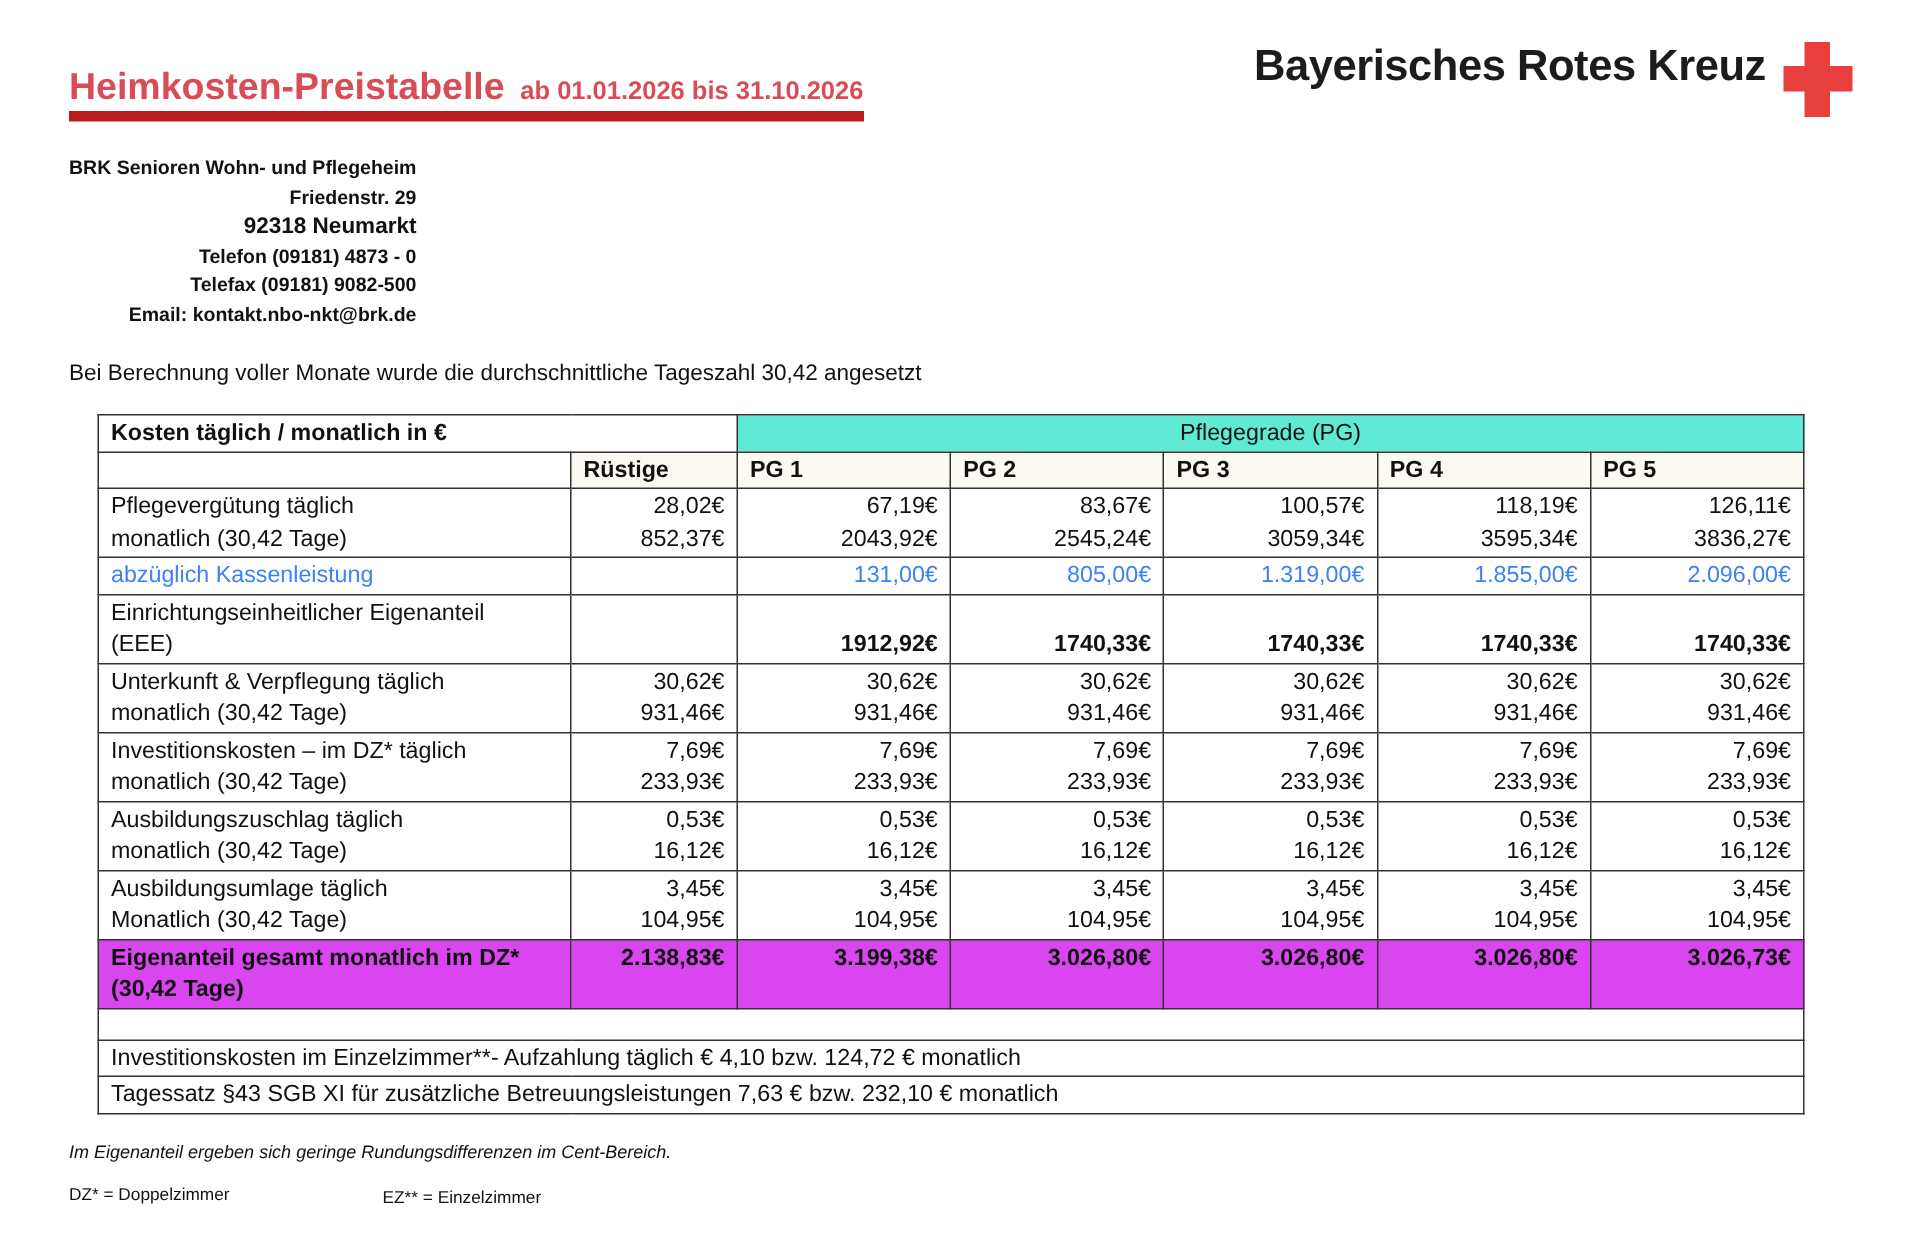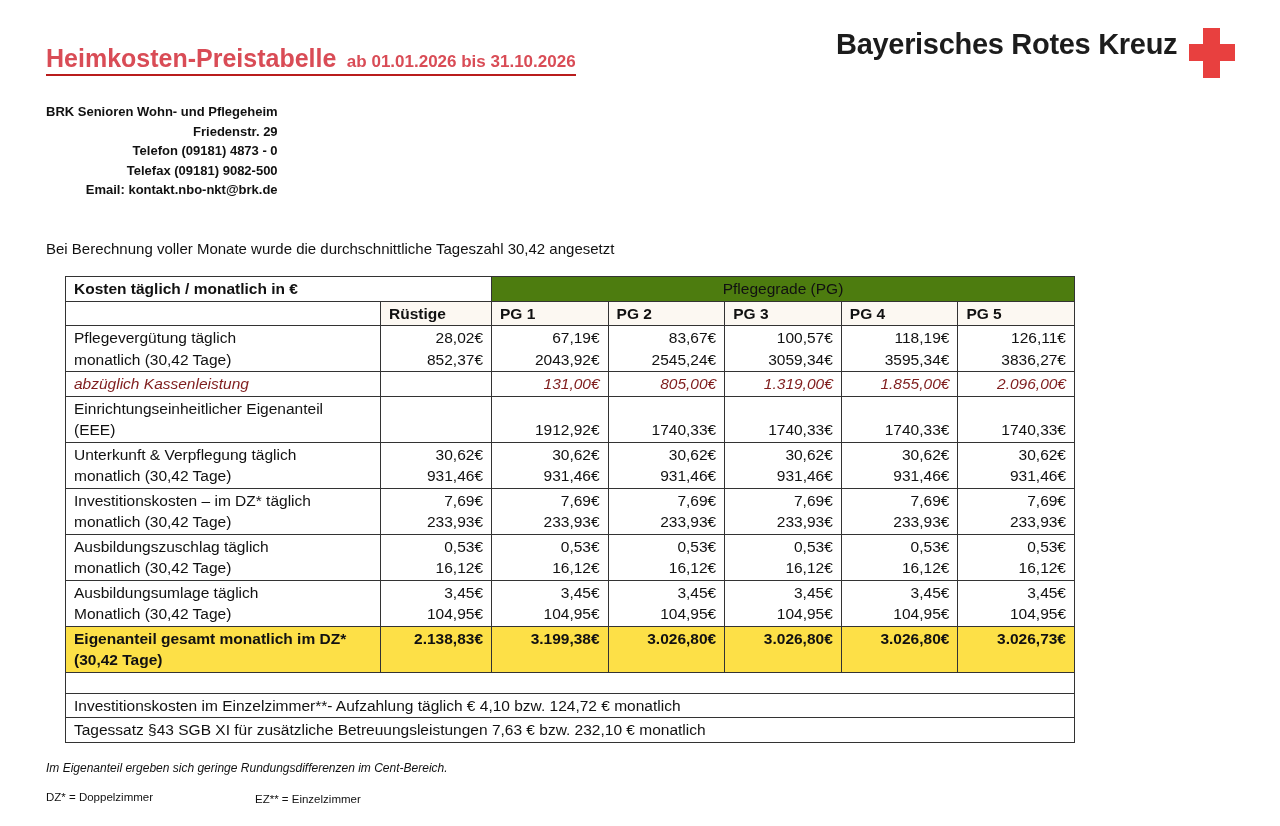--- a/index.html
+++ b/index.html
@@ -2,50 +2,50 @@
 <html><head>
 <meta charset="utf-8">
 <style>
   html, body { margin: 0; padding: 0; background: #ffffff; }
   body {
     width: 1280px; height: 826px; position: relative; overflow: hidden;
     font-family: "Liberation Sans", sans-serif; color: #111;
   }
   .title-wrap {
     position: absolute; left: 46px; top: 44px;
-    border-bottom: 2px solid #b91c1c; padding-bottom: 1px; white-space: nowrap;
+    border-bottom: 7px solid #b91c1c; padding-bottom: 1px; white-space: nowrap;
   }
   .title-main { color: #d94c56; font-size: 25px; font-weight: bold; letter-spacing: 0px; }
   .title-sub { color: #d94c56; font-size: 17px; font-weight: bold; margin-left: 6px; }
   .logo {
     position: absolute; left: 836px; top: 28px; display: flex; align-items: flex-start;
   }
   .logo-text { font-size: 29px; font-weight: bold; color: #1c1c1c; letter-spacing: -0.3px; }
   .logo-cross { position: relative; width: 46px; height: 50px; margin-left: 12px; }
   .logo-cross .v { position: absolute; left: 14px; top: 0; width: 17px; height: 50px; background: #e8403f; }
   .logo-cross .h { position: absolute; left: 0; top: 16px; width: 46px; height: 17px; background: #e8403f; }
 
   .address { position: absolute; left: 46px; top: 102px; font-size: 13px; font-weight: bold; line-height: 19.6px; text-align: right; }
   .address .city { font-size: 15px; }
   .note-top { position: absolute; left: 46px; top: 240px; font-size: 15px; font-weight: normal; }
 
   table.prices {
-    position: absolute; left: 65px; top: 276px; width: 1010px;
+    position: absolute; left: 65px; top: 276px; width: 1138px;
     border-collapse: collapse; font-size: 15.5px; table-layout: fixed;
   }
   table.prices td { border: 1.4px solid #333; padding: 1px 8px; vertical-align: top; line-height: 21.5px; }
   .c-label { width: 315px; }
   .c-r { width: 111px; }
   .num { text-align: right; }
-  .hdr-pg { background: #4d7c0f; text-align: center; padding: 0; }
+  .hdr-pg { background: #5eead4; text-align: center; padding: 0; }
   .sub-hdr td { background: #fcf8f2; font-weight: bold; }
-  .red { color: #7f1d1d; font-style: italic; }
+  .red { color: #3b82f6; }
   .bold { font-weight: bold; }
-  .eee-val { vertical-align: bottom !important; font-weight: normal; }
-  .total td { background: #fde047; font-weight: bold; }
+  .eee-val { vertical-align: bottom !important; font-weight: bold; }
+  .total td { background: #d946ef; font-weight: bold; }
   .blank-row td { height: 18px; }
   .wide td { padding: 2px 8px; font-size: 15.5px; }
 
   .rounding { position: absolute; left: 46px; top: 761px; font-size: 12px; font-style: italic; }
   .legend-dz { position: absolute; left: 46px; top: 791px; font-size: 11.5px; }
   .legend-ez { position: absolute; left: 255px; top: 793px; font-size: 11.5px; }
 </style>
 </head>
 <body>
 
@@ -58,20 +58,21 @@
   <span class="logo-text">Bayerisches Rotes Kreuz</span>
   <div class="logo-cross">
       <div class="v"></div>
       <div class="h"></div>
     </div>
 </div>
 
 <div class="address">
   <div>BRK Senioren Wohn- und Pflegeheim</div>
   <div>Friedenstr. 29</div>
+  <div class="city">92318 Neumarkt</div>
   <div>Telefon (09181)  4873 - 0</div>
   <div>Telefax (09181)  9082-500</div>
   <div>Email: kontakt.nbo-nkt@brk.de</div>
 </div>
 
 <div class="note-top">Bei Berechnung voller Monate wurde die durchschnittliche Tageszahl 30,42 angesetzt</div>
 
 <table class="prices">
   <colgroup>
     <col class="c-label">

